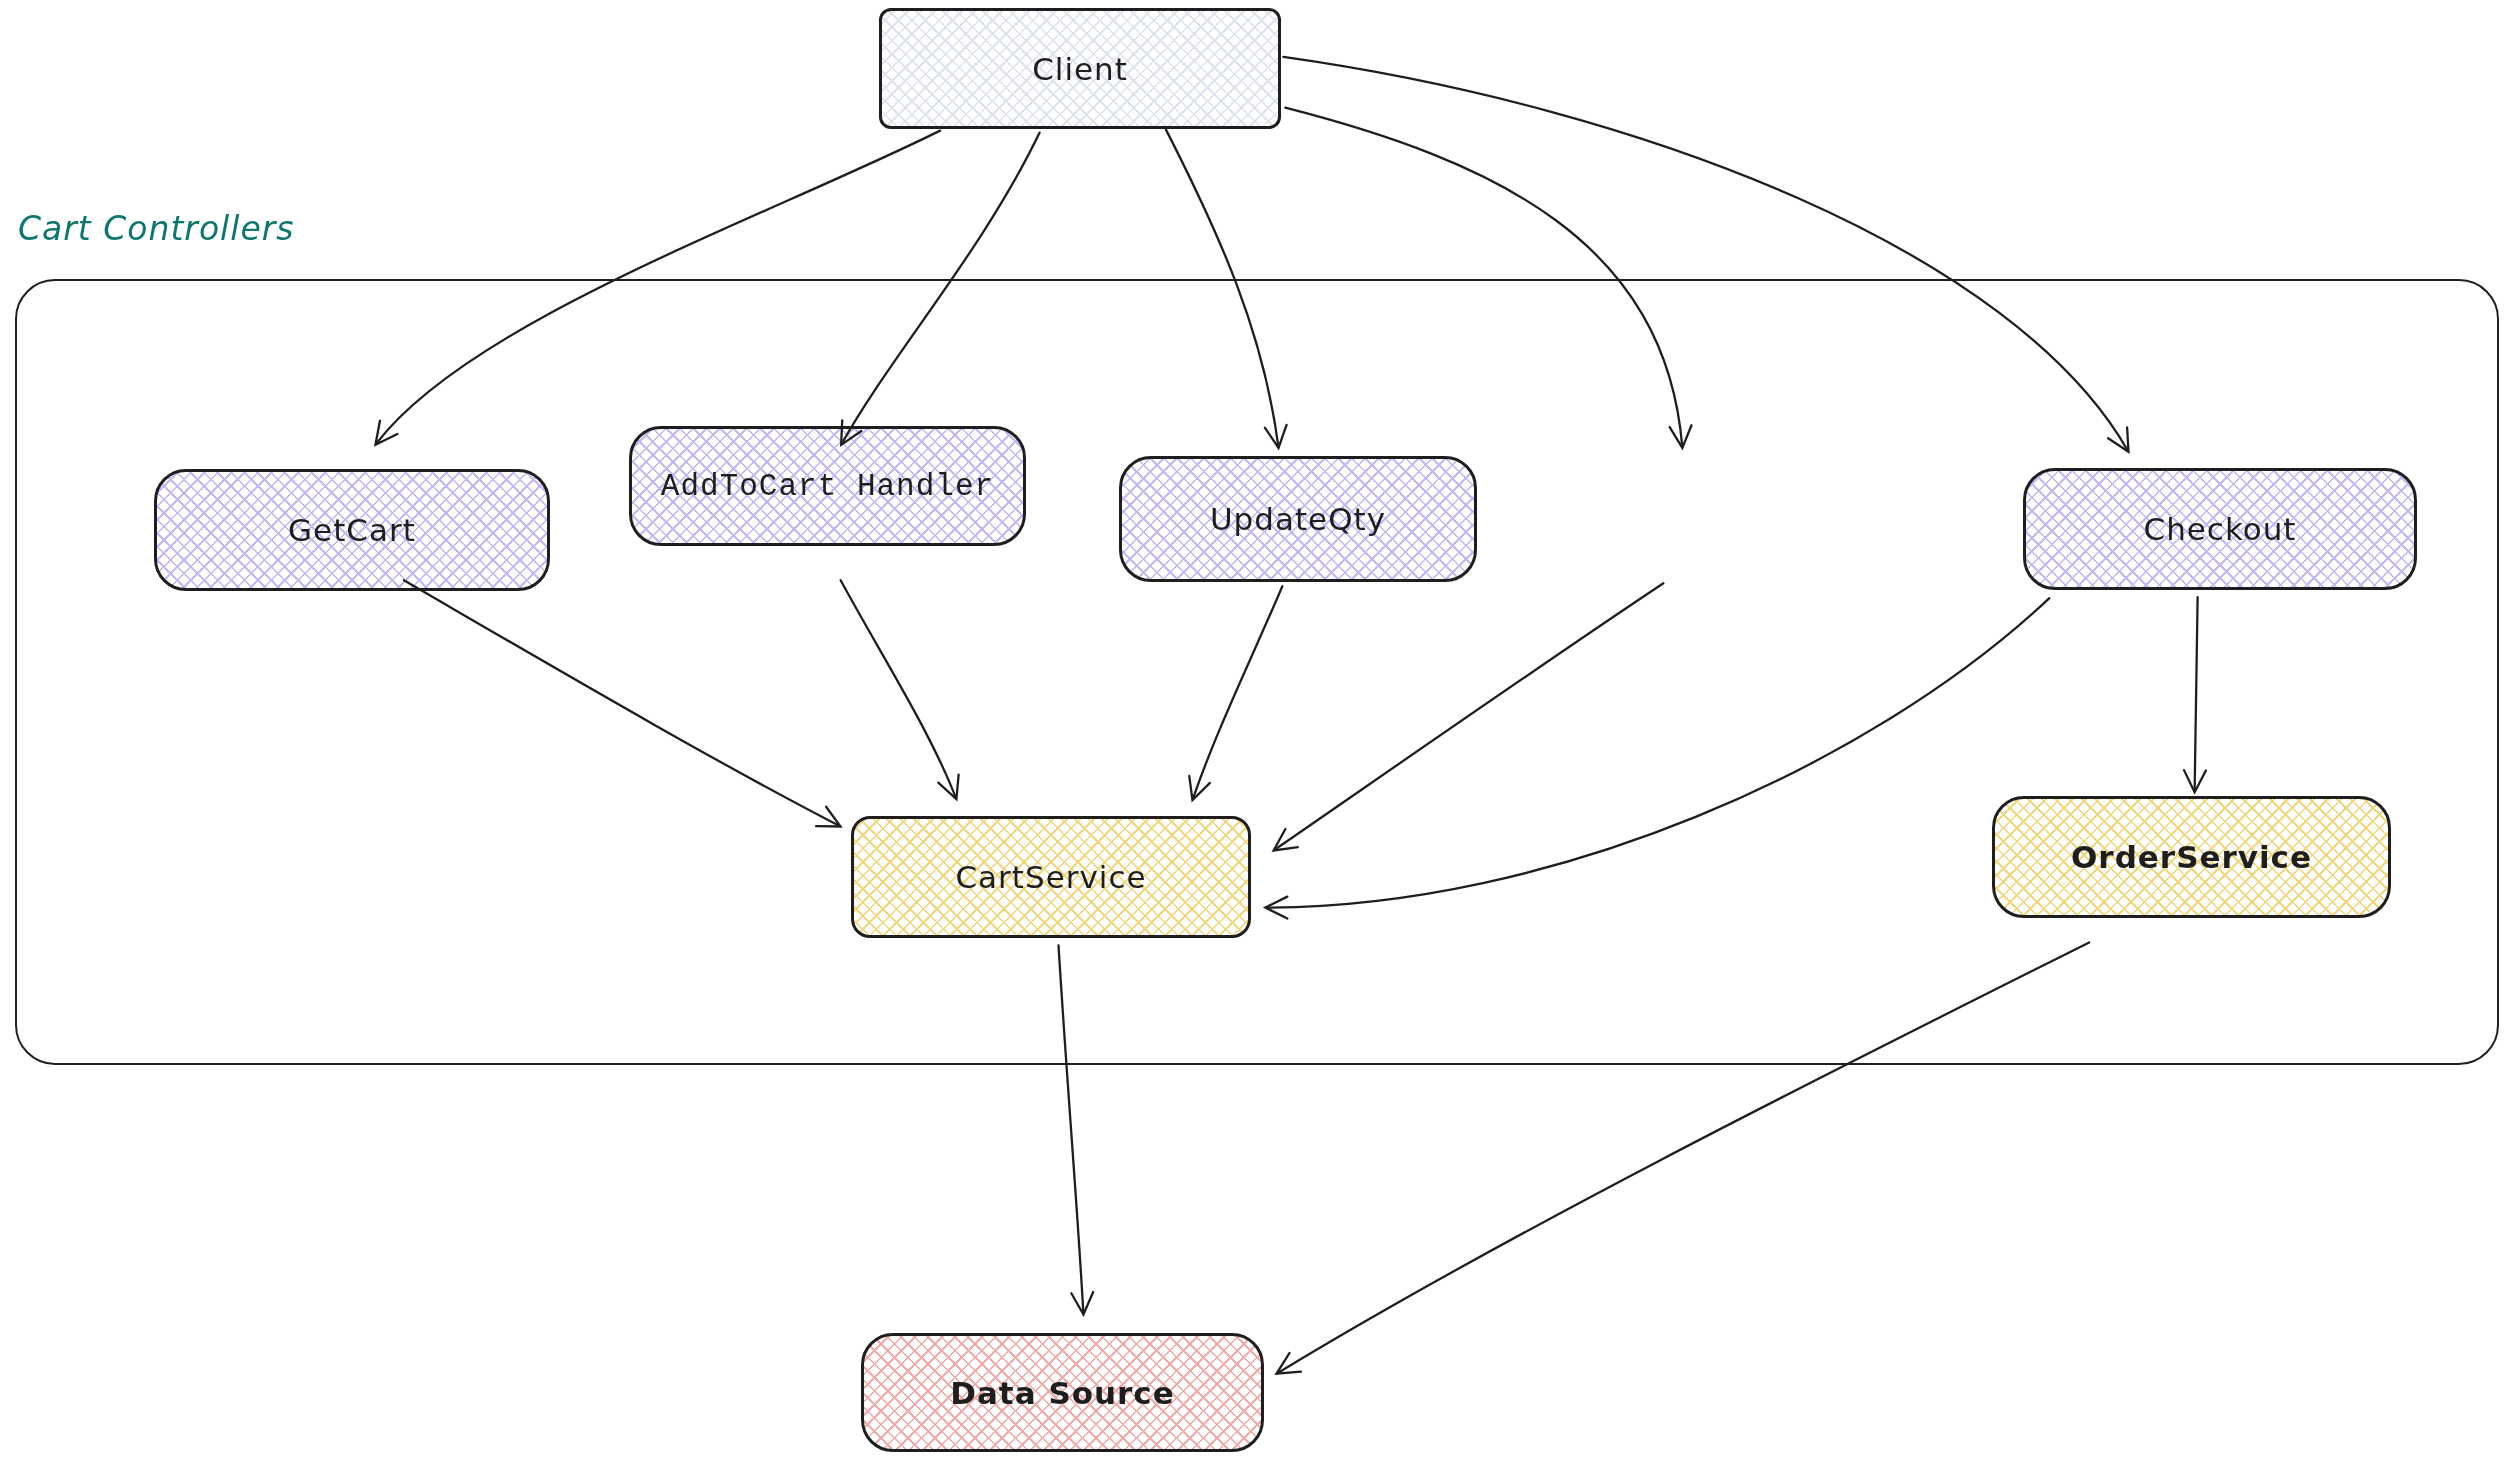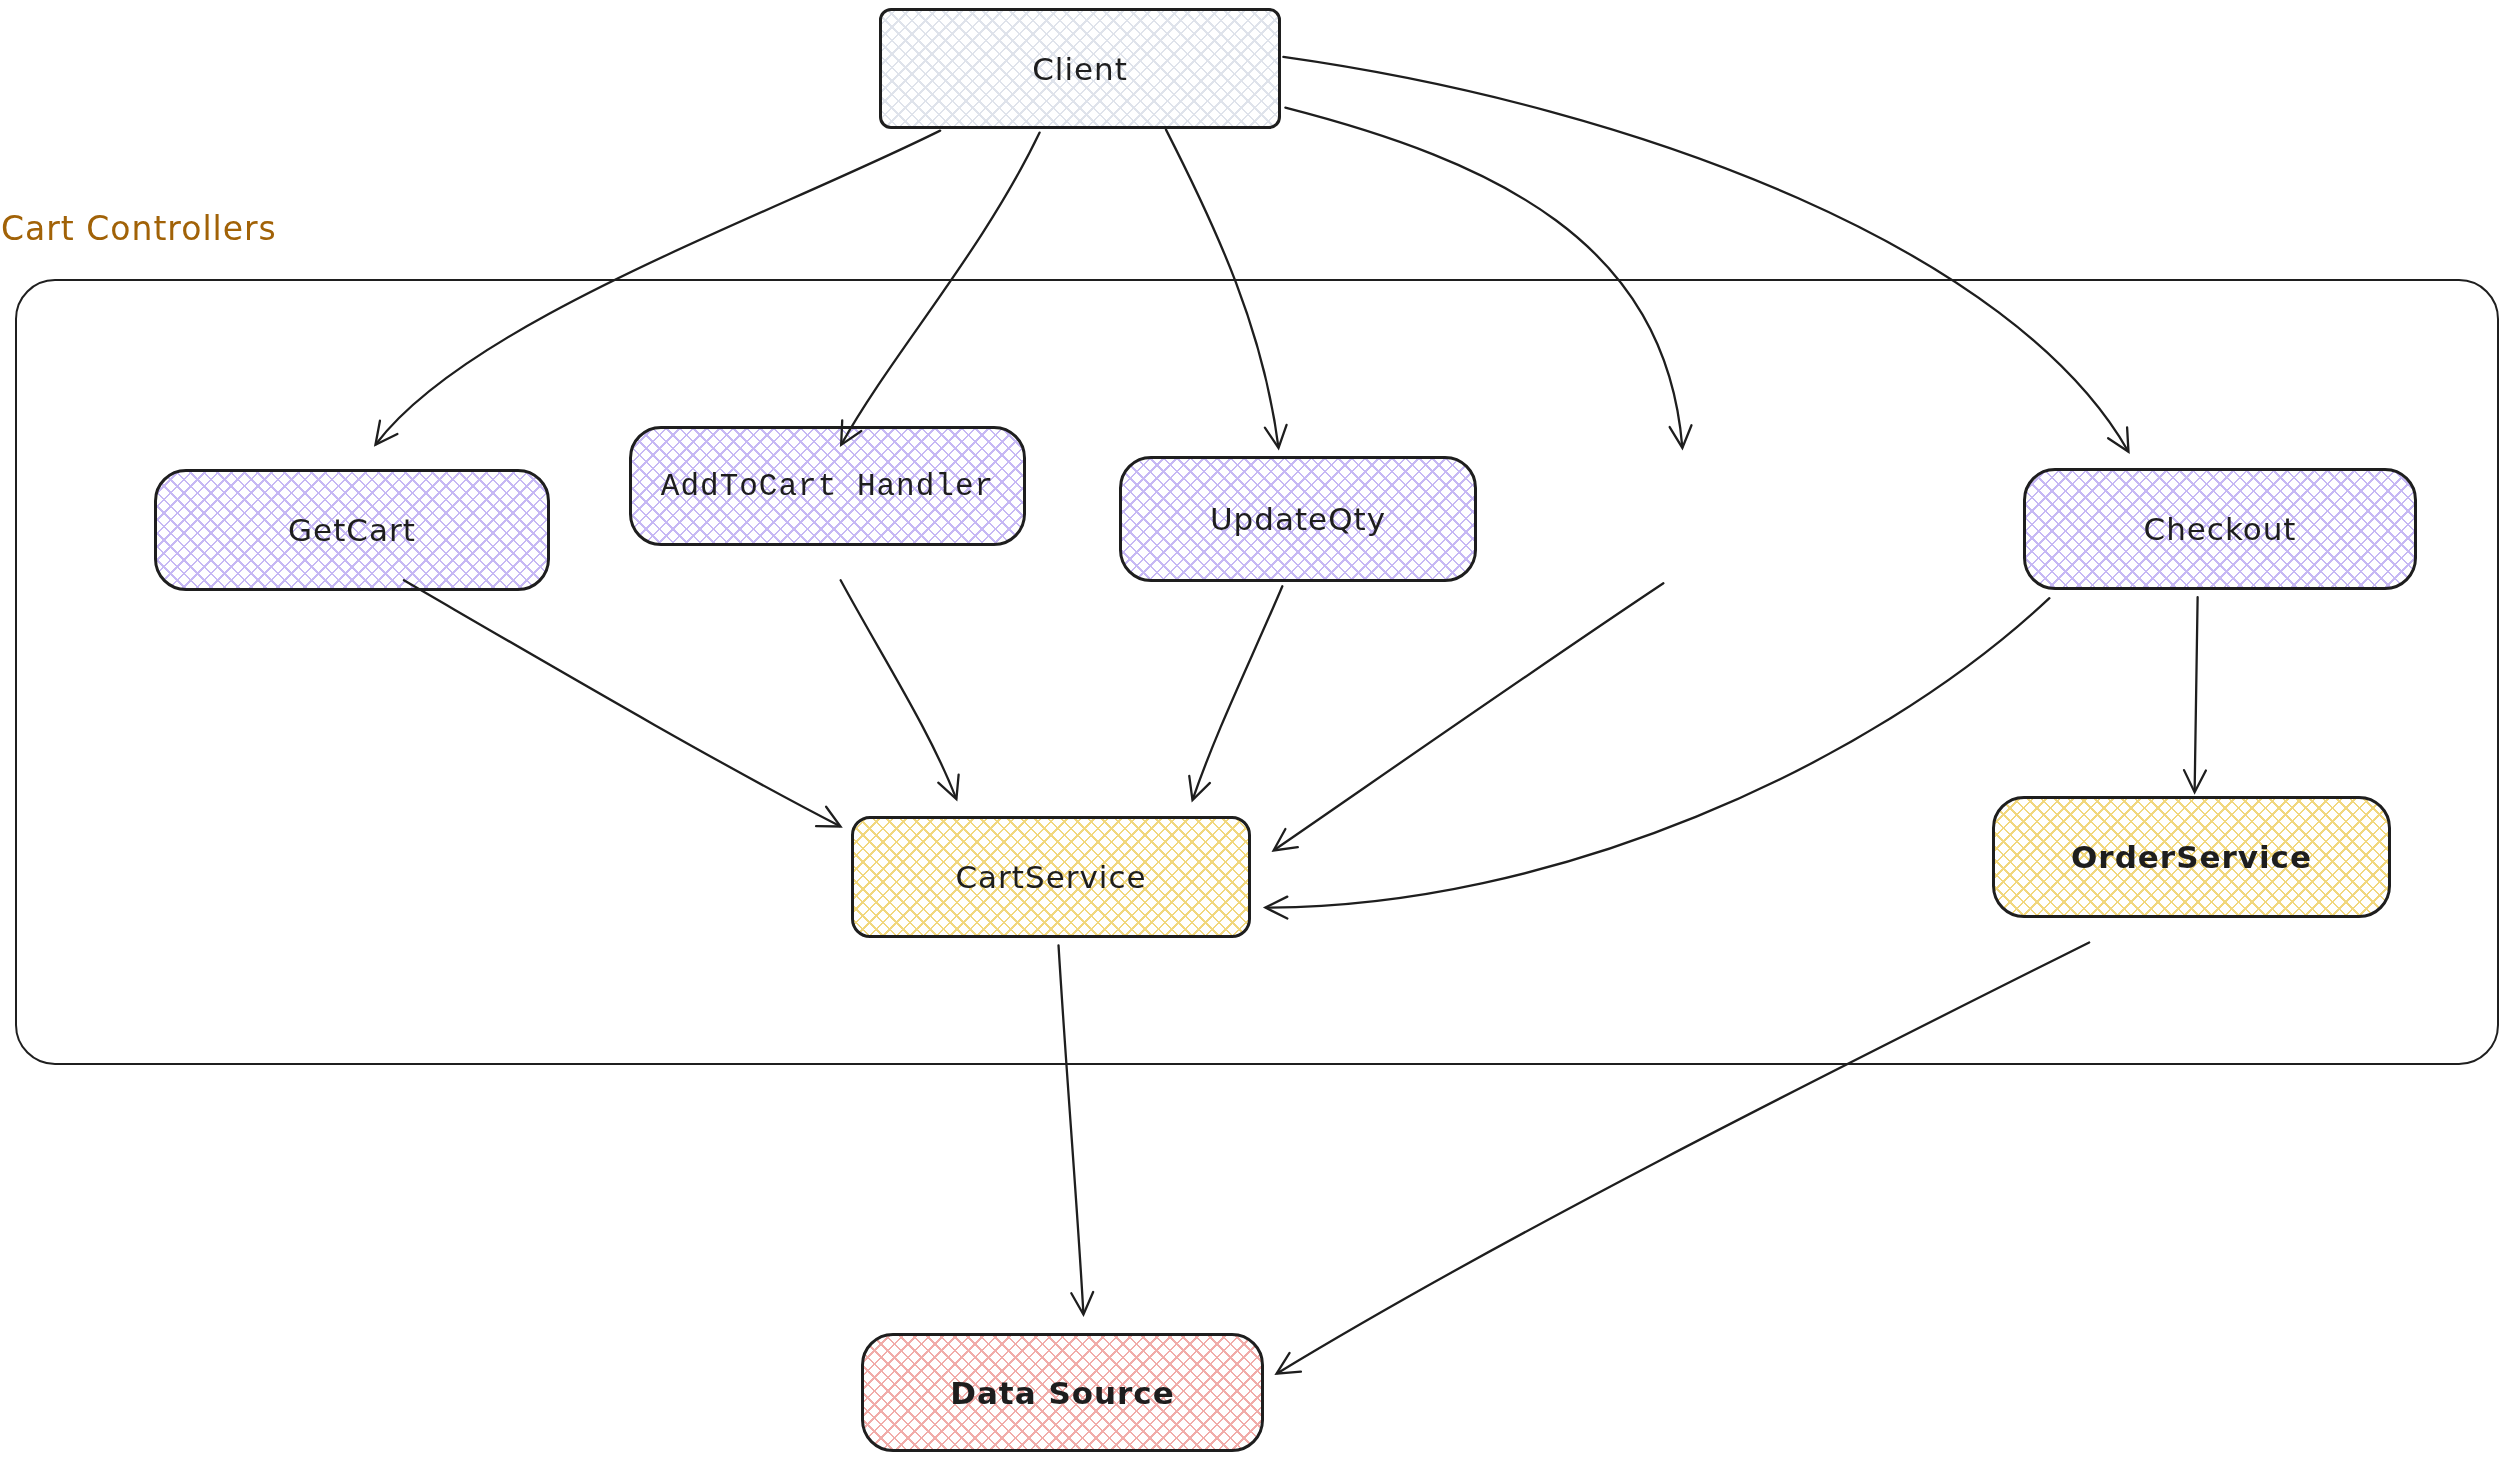--- a/index.html
+++ b/index.html
@@ -14,25 +14,26 @@
   
   .group-box{
     position:absolute;
     left:15px;top:279px;width:2480px;height:782px;
     border:2.5px solid #1f1f1f;
     border-radius:40px;
     background:transparent;
   }
   .group-label{
     position:absolute;
-    left:1px;top:209px;
+    left:18px;top:209px;
     font-size:33px;
     letter-spacing:1px;
-    color:#a16207;
+    color:#0f766e;
     white-space:nowrap;
+    font-style:italic;
   }
   
   .node{
     position:absolute;
     box-sizing:border-box;
     border:3px solid #1e1e1e;
     border-radius:32px;
     display:flex;align-items:center;justify-content:center;
     background-color:#ffffff;
     background-image:

